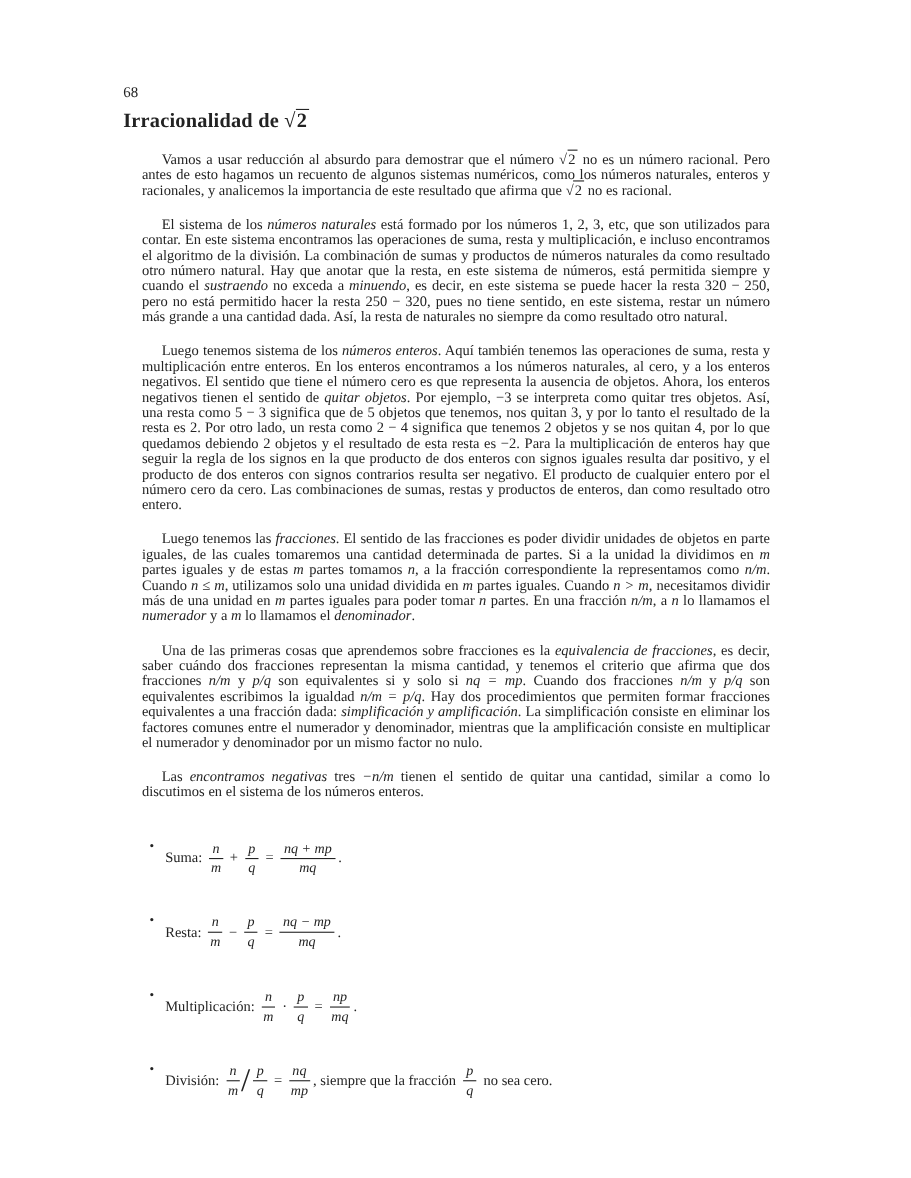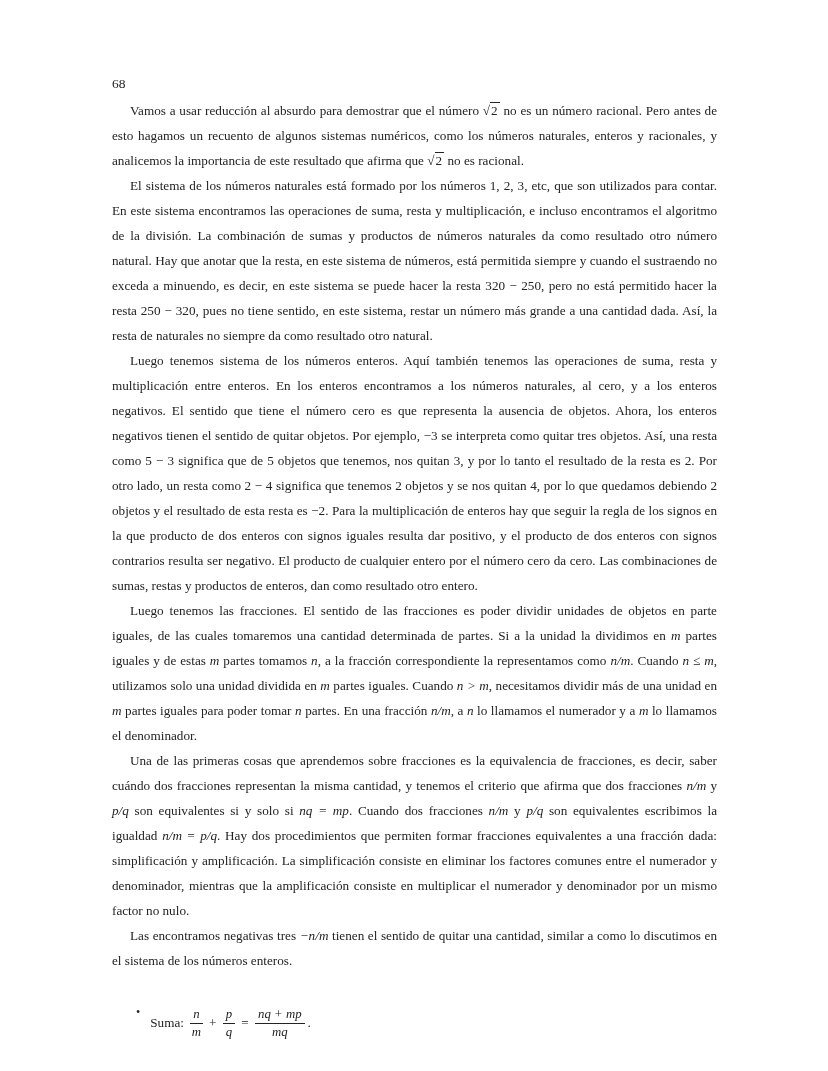--- a/index.html
+++ b/index.html
@@ -31,28 +31,28 @@
   }
   .page-number{font-style:normal;}
   .chapter-title{font-style:italic;}
   h1.section-title{
     font-size:18.5px;
     font-weight:bold;
     margin:8px 0 16px 0;
     letter-spacing:.2px;
   }
   .body-text p{
-    margin:0;
+    margin:17px;
     font-size:13.2px;
-    line-height:25px;
+    line-height:14px;
     text-align:justify;
     text-indent:18px;
   }
   .seg-n{font-style:normal;}
-  .seg-i{}
+  .seg-i{font-style:italic;}
   .seg-v{font-style:italic;}
   
   .sqrt{white-space:nowrap;font-style:normal;}
   .sqrt .sqrt-arg{
     border-top:1px solid currentColor;
     padding:0 2px 0 1px;
   }
   
   ul.formula-list{
     list-style:none;
@@ -97,20 +97,21 @@
 </head>
 <body>
 
 <div class="page">
   <div class="content">
 
     <div class="running-header">
       <span class="page-number">68</span>
     </div>
 
+    <h1 class="section-title"><span class="seg-n">Irracionalidad de </span><span class="sqrt">√<span class="sqrt-arg">2</span></span></h1>
 
     <div class="body-text">
       <p><span class="seg-n">Vamos a usar reducción al absurdo para demostrar que el número </span><span class="sqrt">√<span class="sqrt-arg">2</span></span><span class="seg-n"> no es un número racional. Pero antes de esto hagamos un recuento de algunos sistemas numéricos, como los números naturales, enteros y racionales, y analicemos la importancia de este resultado que afirma que </span><span class="sqrt">√<span class="sqrt-arg">2</span></span><span class="seg-n"> no es racional.</span></p>
       <p><span class="seg-n">El sistema de los </span><span class="seg-i">números naturales</span><span class="seg-n"> está formado por los números 1, 2, 3, etc, que son utilizados para contar. En este sistema encontramos las operaciones de suma, resta y multiplicación, e incluso encontramos el algoritmo de la división. La combinación de sumas y productos de números naturales da como resultado otro número natural. Hay que anotar que la resta, en este sistema de números, está permitida siempre y cuando el </span><span class="seg-i">sustraendo</span><span class="seg-n"> no exceda a </span><span class="seg-i">minuendo</span><span class="seg-n">, es decir, en este sistema se puede hacer la resta 320 − 250, pero no está permitido hacer la resta 250 − 320, pues no tiene sentido, en este sistema, restar un número más grande a una cantidad dada. Así, la resta de naturales no siempre da como resultado otro natural.</span></p>
       <p><span class="seg-n">Luego tenemos sistema de los </span><span class="seg-i">números enteros</span><span class="seg-n">. Aquí también tenemos las operaciones de suma, resta y multiplicación entre enteros. En los enteros encontramos a los números naturales, al cero, y a los enteros negativos. El sentido que tiene el número cero es que representa la ausencia de objetos. Ahora, los enteros negativos tienen el sentido de </span><span class="seg-i">quitar objetos</span><span class="seg-n">. Por ejemplo, −3 se interpreta como quitar tres objetos. Así, una resta como 5 − 3 significa que de 5 objetos que tenemos, nos quitan 3, y por lo tanto el resultado de la resta es 2. Por otro lado, un resta como 2 − 4 significa que tenemos 2 objetos y se nos quitan 4, por lo que quedamos debiendo 2 objetos y el resultado de esta resta es −2. Para la multiplicación de enteros hay que seguir la regla de los signos en la que producto de dos enteros con signos iguales resulta dar positivo, y el producto de dos enteros con signos contrarios resulta ser negativo. El producto de cualquier entero por el número cero da cero. Las combinaciones de sumas, restas y productos de enteros, dan como resultado otro entero.</span></p>
       <p><span class="seg-n">Luego tenemos las </span><span class="seg-i">fracciones</span><span class="seg-n">. El sentido de las fracciones es poder dividir unidades de objetos en parte iguales, de las cuales tomaremos una cantidad determinada de partes. Si a la unidad la dividimos en </span><span class="seg-v">m</span><span class="seg-n"> partes iguales y de estas </span><span class="seg-v">m</span><span class="seg-n"> partes tomamos </span><span class="seg-v">n</span><span class="seg-n">, a la fracción correspondiente la representamos como </span><span class="seg-v">n/m</span><span class="seg-n">. Cuando </span><span class="seg-v">n ≤ m</span><span class="seg-n">, utilizamos solo una unidad dividida en </span><span class="seg-v">m</span><span class="seg-n"> partes iguales. Cuando </span><span class="seg-v">n &gt; m</span><span class="seg-n">, necesitamos dividir más de una unidad en </span><span class="seg-v">m</span><span class="seg-n"> partes iguales para poder tomar </span><span class="seg-v">n</span><span class="seg-n"> partes. En una fracción </span><span class="seg-v">n/m</span><span class="seg-n">, a </span><span class="seg-v">n</span><span class="seg-n"> lo llamamos el </span><span class="seg-i">numerador</span><span class="seg-n"> y a </span><span class="seg-v">m</span><span class="seg-n"> lo llamamos el </span><span class="seg-i">denominador</span><span class="seg-n">.</span></p>
       <p><span class="seg-n">Una de las primeras cosas que aprendemos sobre fracciones es la </span><span class="seg-i">equivalencia de fracciones</span><span class="seg-n">, es decir, saber cuándo dos fracciones representan la misma cantidad, y tenemos el criterio que afirma que dos fracciones </span><span class="seg-v">n/m</span><span class="seg-n"> y </span><span class="seg-v">p/q</span><span class="seg-n"> son equivalentes si y solo si </span><span class="seg-v">nq = mp</span><span class="seg-n">. Cuando dos fracciones </span><span class="seg-v">n/m</span><span class="seg-n"> y </span><span class="seg-v">p/q</span><span class="seg-n"> son equivalentes escribimos la igualdad </span><span class="seg-v">n/m = p/q</span><span class="seg-n">. Hay dos procedimientos que permiten formar fracciones equivalentes a una fracción dada: </span><span class="seg-i">simplificación y amplificación</span><span class="seg-n">. La simplificación consiste en eliminar los factores comunes entre el numerador y denominador, mientras que la amplificación consiste en multiplicar el numerador y denominador por un mismo factor no nulo.</span></p>
       <p><span class="seg-n">Las </span><span class="seg-i">encontramos negativas</span><span class="seg-n"> tres </span><span class="seg-v">−n/m</span><span class="seg-n"> tienen el sentido de quitar una cantidad, similar a como lo discutimos en el sistema de los números enteros.</span></p>
     </div>
 

